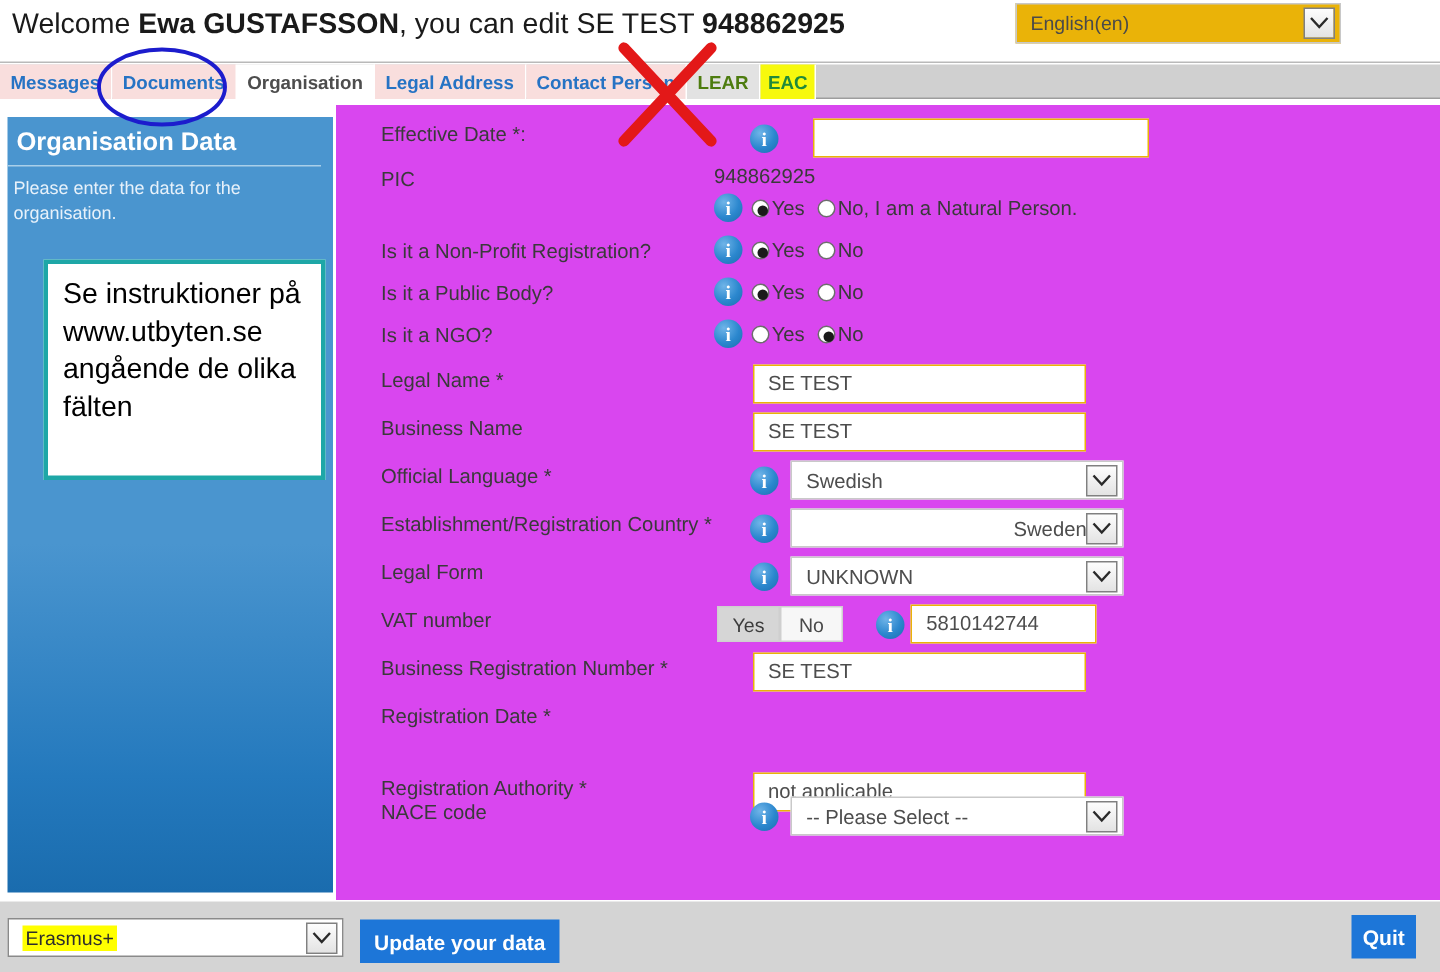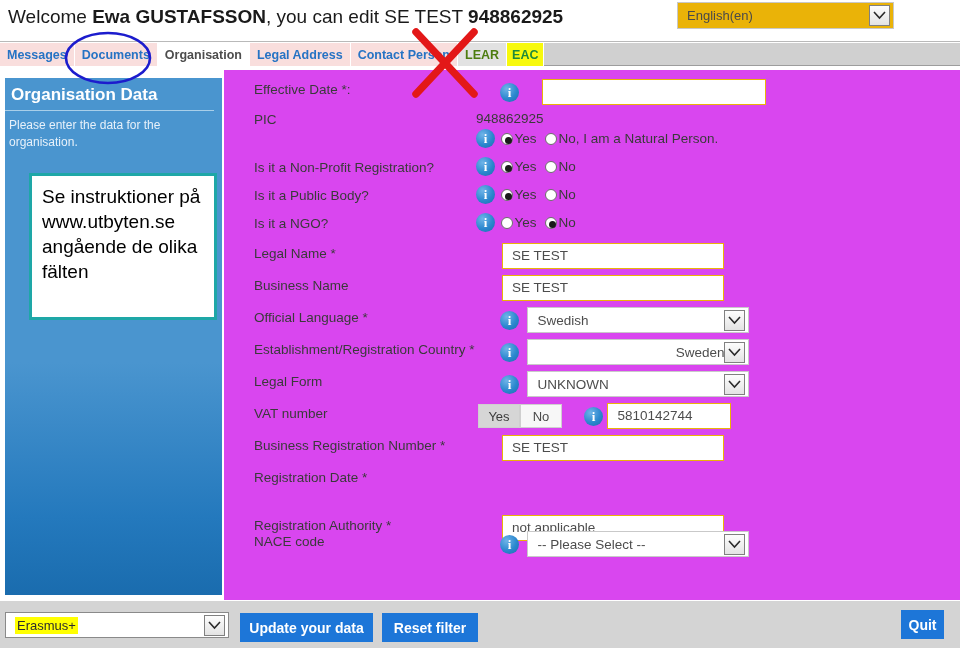--- a/index.html
+++ b/index.html
@@ -321,21 +321,20 @@
   <div class="footer"></div>
   <div class="prog-select" style="position:absolute;left:5px;top:612px;">
     <span class="prog-text"><span class="hl">Erasmus+</span></span>
     <span class="sel-arrow">
       <svg width="13" height="9" viewBox="0 0 13 9">
           <path d="M1 1 L6.5 7 L12 1" stroke="#2a2a2a" stroke-width="1.6" fill="none"></path>
         </svg>
     </span>
   </div>
   <button class="btn-blue" id="btn-update">Update your data</button>
-  <button class="btn-blue" id="btn-reset">Reset filter</button>
   <button class="btn-blue" id="btn-quit">Quit</button>
 
   <svg class="anno" id="anno-circle" viewBox="0 0 92 56">
     <ellipse cx="46" cy="28" rx="42" ry="25" fill="none" stroke="#1c1ccd" stroke-width="2.6"></ellipse>
   </svg>
   <svg class="anno" id="anno-x" viewBox="0 0 78 70">
     <path d="M10 4 L68 66" stroke="#e31818" stroke-width="7.5" stroke-linecap="round" fill="none"></path>
     <path d="M68 4 L10 66" stroke="#e31818" stroke-width="7.5" stroke-linecap="round" fill="none"></path>
   </svg>
 

